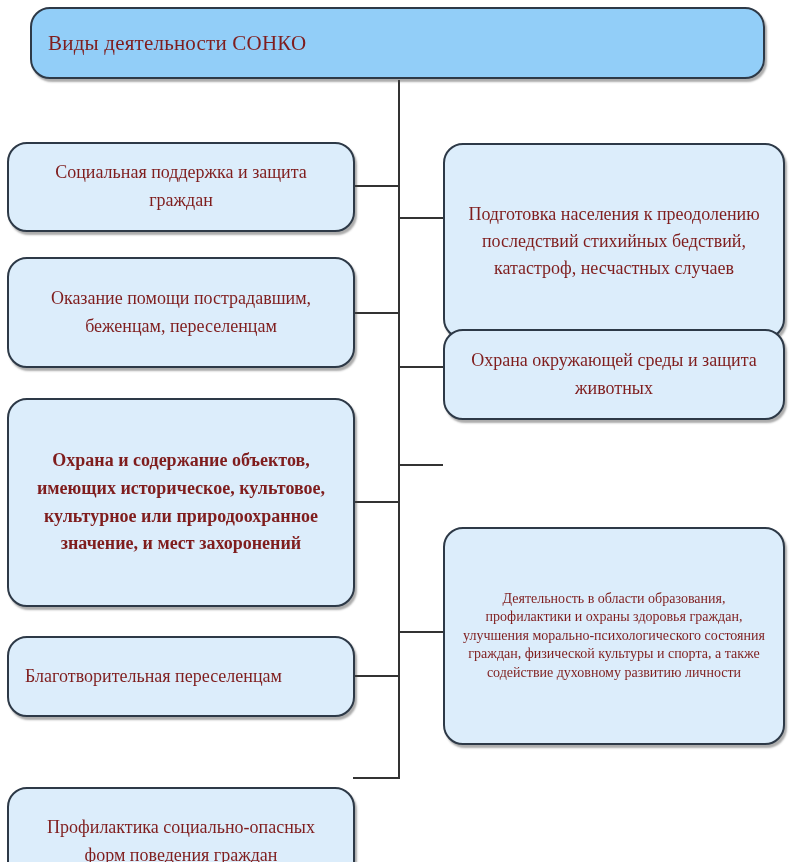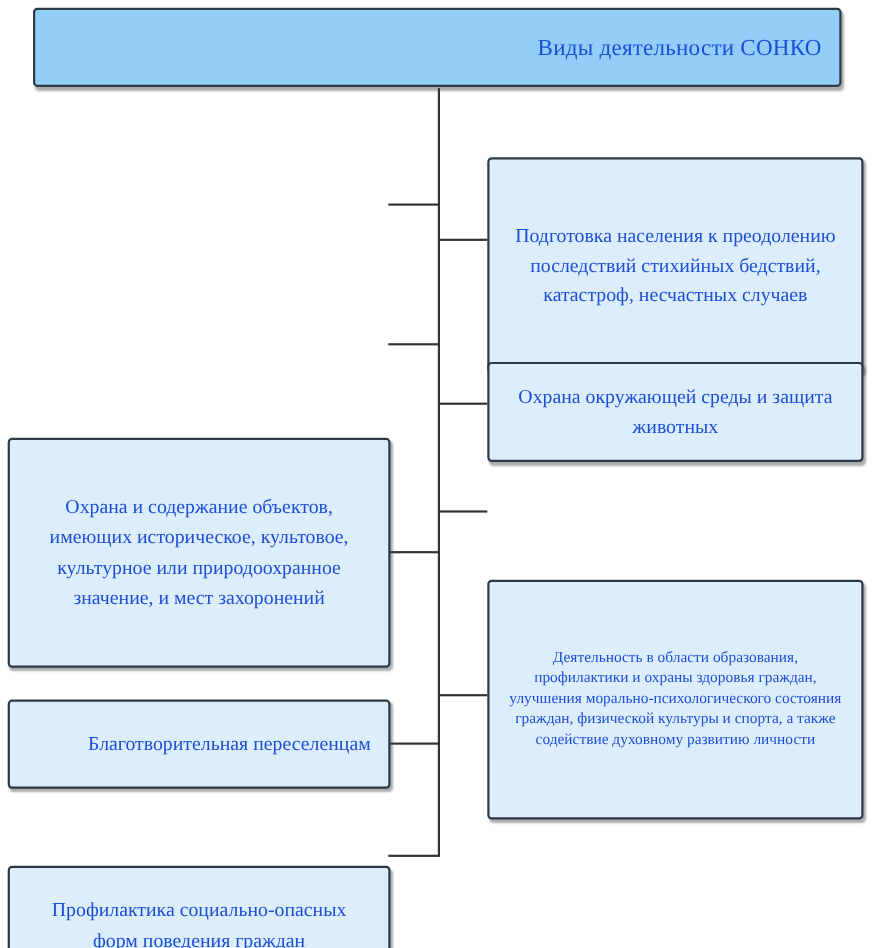--- a/index.html
+++ b/index.html
@@ -14,43 +14,43 @@
     position: relative;
     width: 800px;
     height: 862px;
     background: #ffffff;
     overflow: hidden;
   }
   .node {
     position: absolute;
     box-sizing: border-box;
     border: 2px solid #2d3947;
-    border-radius: 4px;
+    border-radius: 20px;
     background: #dcedfb;
-    color: #1d4ed8;
+    color: #7f1d1d;
     display: flex;
     align-items: center;
-    justify-content: flex-end;
+    justify-content: flex-start;
     text-align: center;
     font-size: 18px;
     line-height: 1.55;
     padding: 6px 16px;
     box-shadow: 2px 3px 2px rgba(70,70,70,0.45);
   }
   .header-node {
     left: 30px; top: 7px;
     width: 735px; height: 72px;
     background: #92cef8;
     font-size: 21px;
     letter-spacing: 0.2px;
   }
   
   .l1 { left: 7px;  top: 142px; width: 348px; height: 90px;  }
   .l2 { left: 7px;  top: 257px; width: 348px; height: 111px; }
-  .l3 { left: 7px;  top: 398px; width: 348px; height: 209px; }
+  .l3 { left: 7px;  top: 398px; width: 348px; height: 209px; font-weight: bold; }
   .l4 { left: 7px;  top: 636px; width: 348px; height: 81px;  }
   .l5 { left: 7px;  top: 745px; width: 348px; height: 110px; margin-top: 42px; }
   
   .r1 { left: 443px; top: 143px; width: 342px; height: 196px; line-height: 1.5; }
   .r2 { left: 443px; top: 329px; width: 342px; height: 91px;  }
   .r3 { left: 443px; top: 438px; width: 342px; height: 57px;  }
   .r4 { left: 443px; top: 527px; width: 342px; height: 218px; line-height: 1.32; font-size: 14px; }
   
   .line {
     position: absolute;
@@ -81,20 +81,26 @@
   <div class="line h-line c-r3"></div>
   <div class="line h-line c-l3"></div>
   <div class="line h-line c-r4"></div>
   <div class="line h-line c-l4"></div>
   <div class="line h-line c-l5"></div>
 
   <div class="node header-node">
     <span>Виды деятельности СОНКО</span>
   </div>
 
+  <div class="node l1">
+    <span>Социальная поддержка и защита граждан</span>
+  </div>
+  <div class="node l2">
+    <span>Оказание помощи пострадавшим, беженцам, переселенцам</span>
+  </div>
   <div class="node l3">
     <span>Охрана и содержание объектов, имеющих историческое, культовое, культурное или природоохранное значение, и мест захоронений</span>
   </div>
   <div class="node l4">
     <span>Благотворительная переселенцам</span>
   </div>
   <div class="node l5">
     <span>Профилактика социально-опасных форм поведения граждан</span>
   </div>
 

